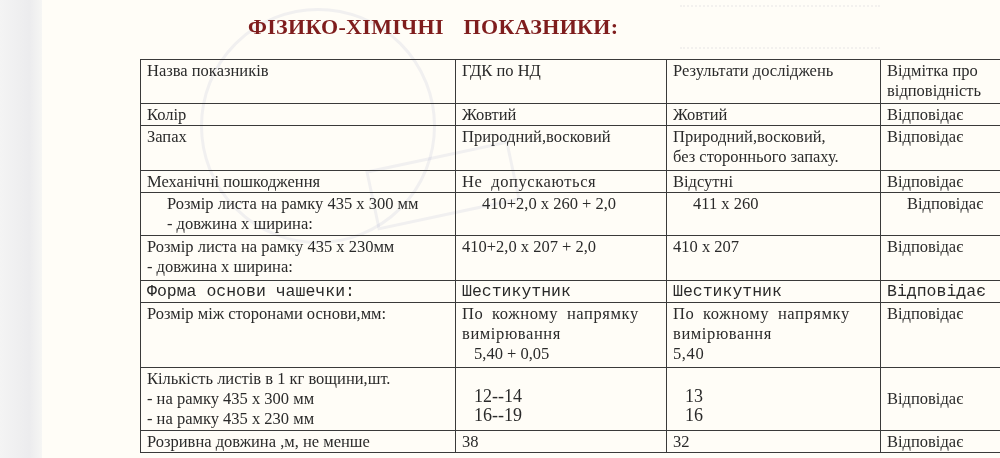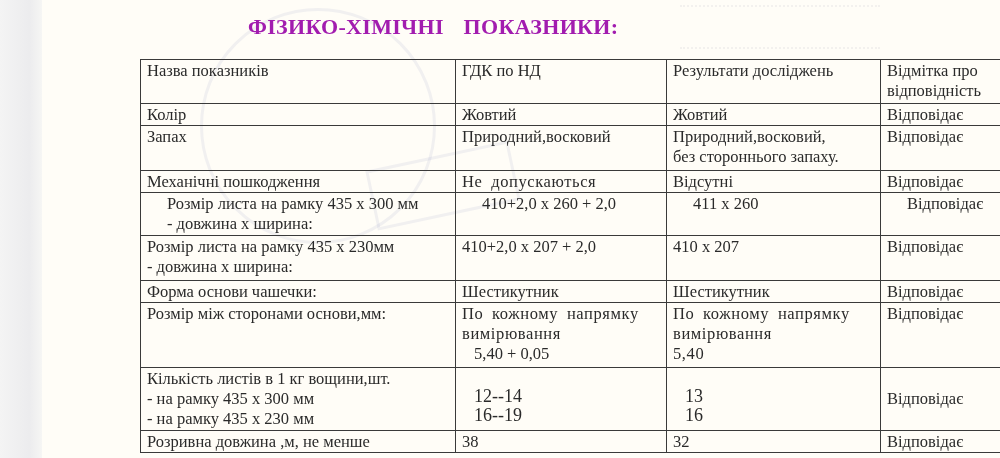--- a/index.html
+++ b/index.html
@@ -22,41 +22,41 @@
     border:3px solid rgba(120,130,190,0.10); transform:rotate(-12deg);
   }
   .stamp-top {
     position:absolute; left:680px; top:5px; width:200px; height:40px;
     border-top:2px dotted rgba(140,140,170,0.10);
     border-bottom:2px dotted rgba(140,140,170,0.10);
   }
   .title {
     position:absolute; left:248px; top:14px;
     font-size:22px; font-weight:bold; letter-spacing:0.3px;
-    color:#a21caf; word-spacing:14px;
+    color:#7f1d1d; word-spacing:14px;
   }
   table.grid {
     position:absolute; left:140px; top:59px;
     border-collapse:collapse; table-layout:fixed;
     width:880px;
     font-size:16.5px; line-height:20px;
   }
   table.grid td {
     border:1.5px solid #3a3a3a; vertical-align:top;
     padding:1px 6px 0 6px; white-space:pre-line; overflow:hidden;
   }
   col.c1 { width:315px; } col.c2 { width:211px; }
   col.c3 { width:214px; } col.c4 { width:140px; }
   tr.r-head td { height:42px; }
   tr.r-color td { height:19px; }
   tr.r-smell td { height:43px; }
   tr.r-mech td { height:18px; }
   tr.r-size1 td { height:41px;padding-left:26px; }
   tr.r-size2 td { height:43px; }
-  tr.r-form td { height:19px; }
+  tr.r-form td { height:19px;font-family:Liberation Mono, monospace; }
   tr.r-cell td { height:63px; }
   tr.r-count td { height:61px; }
   tr.r-break td { height:19px;margin-left:28px; }
   .wide { letter-spacing:0.6px; word-spacing:4px; }
   .num-block { display:block; padding-top:18px; font-size:18px; line-height:19px; }
   .mid { padding-top:20px !important; display:block; }
   .indent { padding-left:12px; display:inline-block; }
 </style>
 </head>
 <body>

